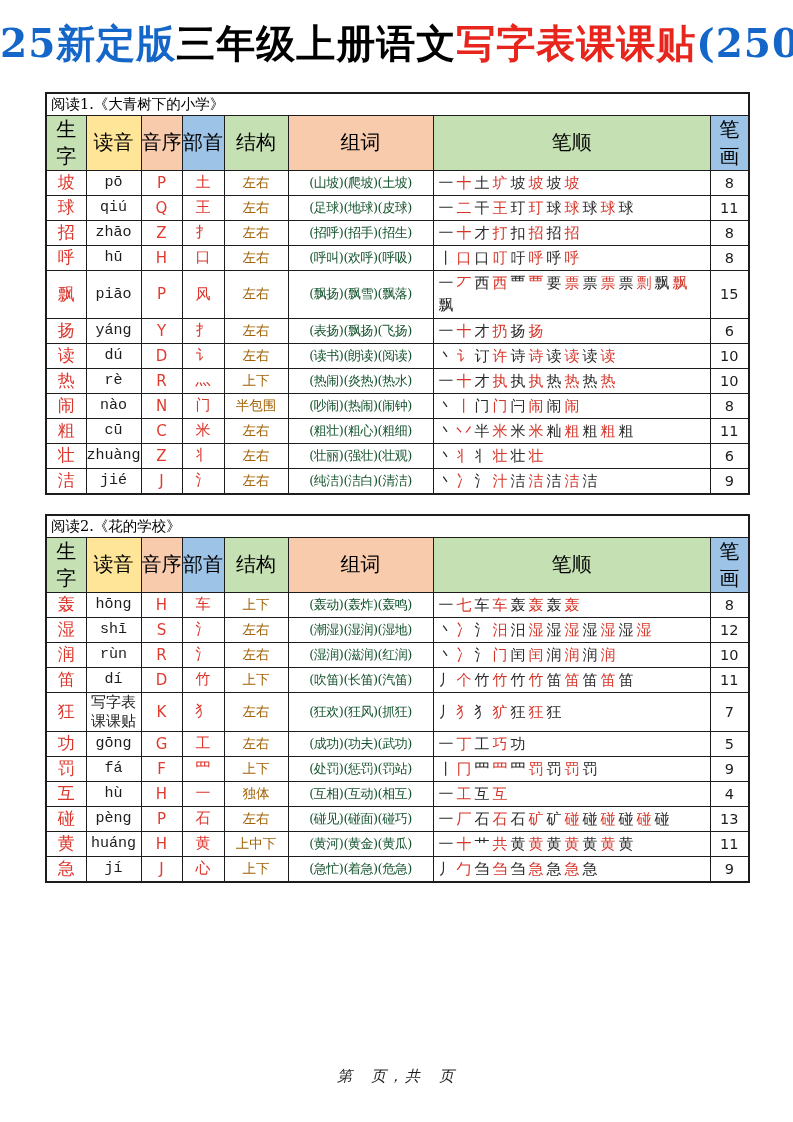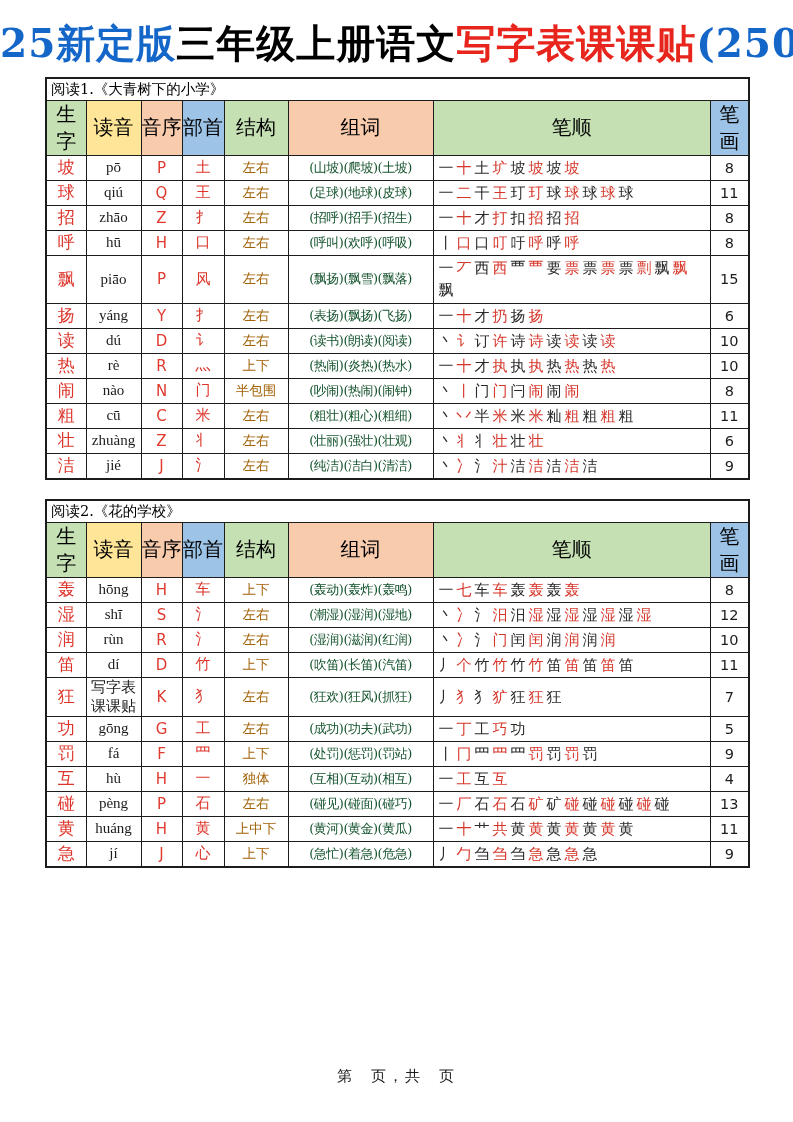--- a/index.html
+++ b/index.html
@@ -16,21 +16,21 @@
     text-align:center;
     font-size:39px;
     font-weight:bold;
     letter-spacing:1px;
     line-height:1.2;
     font-family:"DejaVu Serif","Liberation Serif",serif;
     white-space:nowrap;
   }
   .sheet{
     width:703px;
-    margin:6px 0 0 45px;
+    margin:21px 0 0 45px;
     border-collapse:collapse;
     table-layout:fixed;
   }
   .sheet + .sheet{margin-top:19px;}
   .sheet td,.sheet th{
     border:1.5px solid #1c1c1c;
     padding:0;
     overflow:hidden;
     vertical-align:middle;
   }
@@ -52,21 +52,21 @@
   .sheet tbody tr.tall{height:48px;}
   td.char{
     text-align:center;
     font-size:17px;
     color:#dc352b;
   }
   td.pinyin{
     text-align:center;
     font-size:15px;
     color:#1c1c1c;
-    font-family:Liberation Serif, serif;
+    font-family:Liberation Mono, monospace;
   }
   td.initial{
     text-align:center;
     font-size:15px;
     color:#e03a2f;
     font-family:"DejaVu Sans","Liberation Sans",sans-serif;
   }
   td.radical{
     text-align:center;
     font-size:15px;
@@ -102,20 +102,21 @@
     font-family:"DejaVu Sans","Liberation Sans",sans-serif;
   }
   .footer{
     position:absolute;
     left:0;right:0;
     bottom:36px;
     text-align:center;
     font-size:15px;
     color:#1c1c1c;
     letter-spacing:2px;
+    font-style:italic;
   }
 </style>
 </head>
 <body>
 
 <div class="page">
 
   <h1 class="title">
     <span style="color: rgb(20, 103, 200);">25新定版</span><span style="color: #000000;">三年级上册语文</span><span style="color: rgb(232, 37, 28); font-family: Liberation Mono, monospace;">写字表课课贴</span><span style="color: rgb(20, 103, 200);">(250字)</span>
   </h1>

